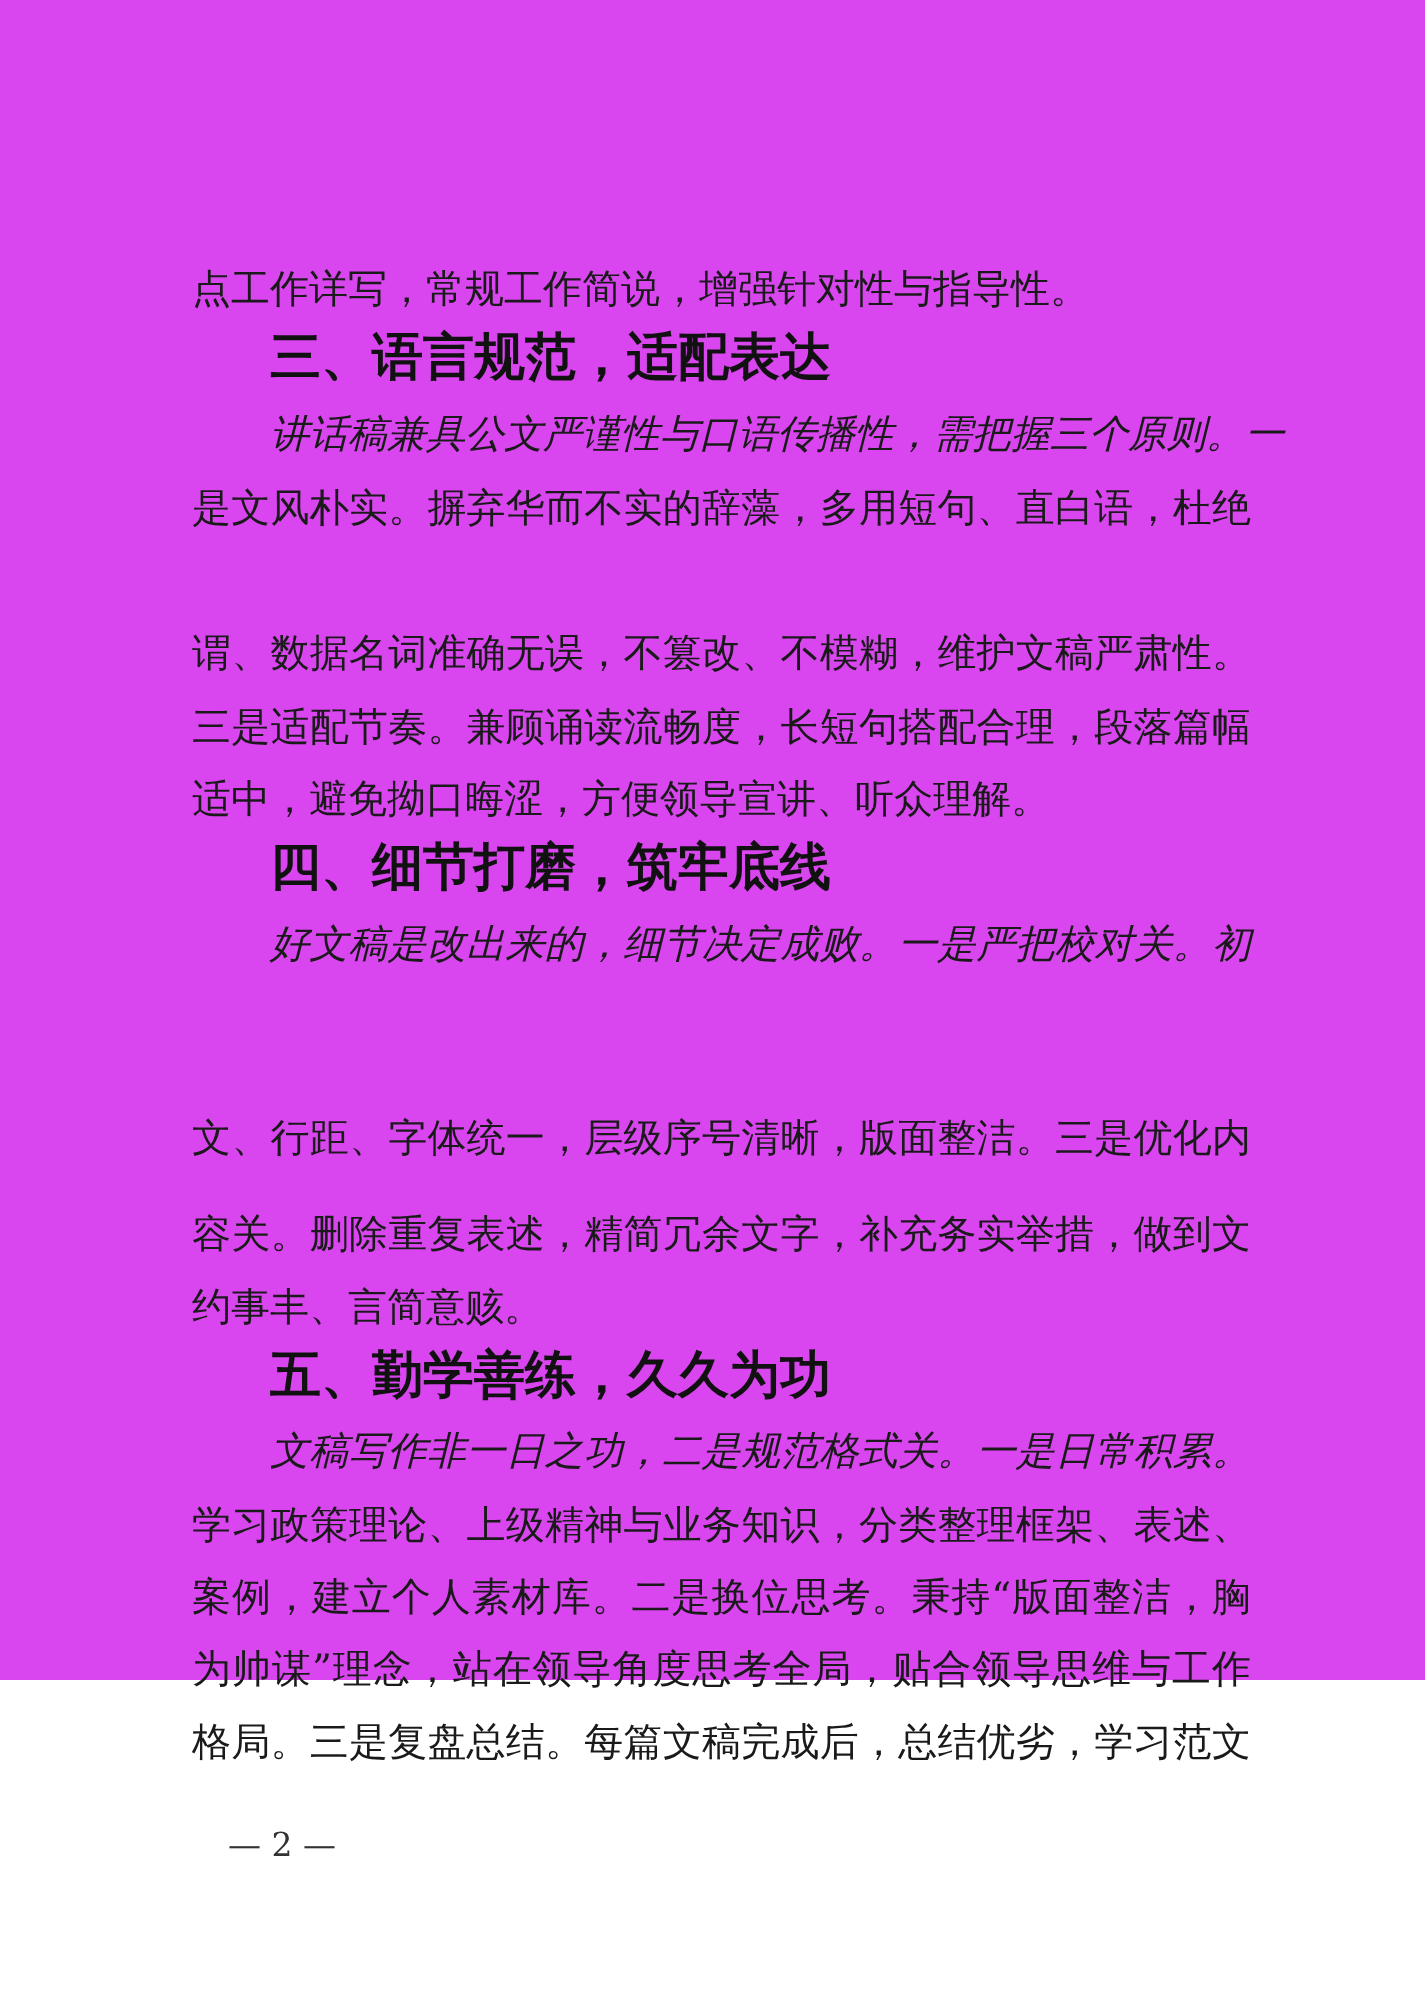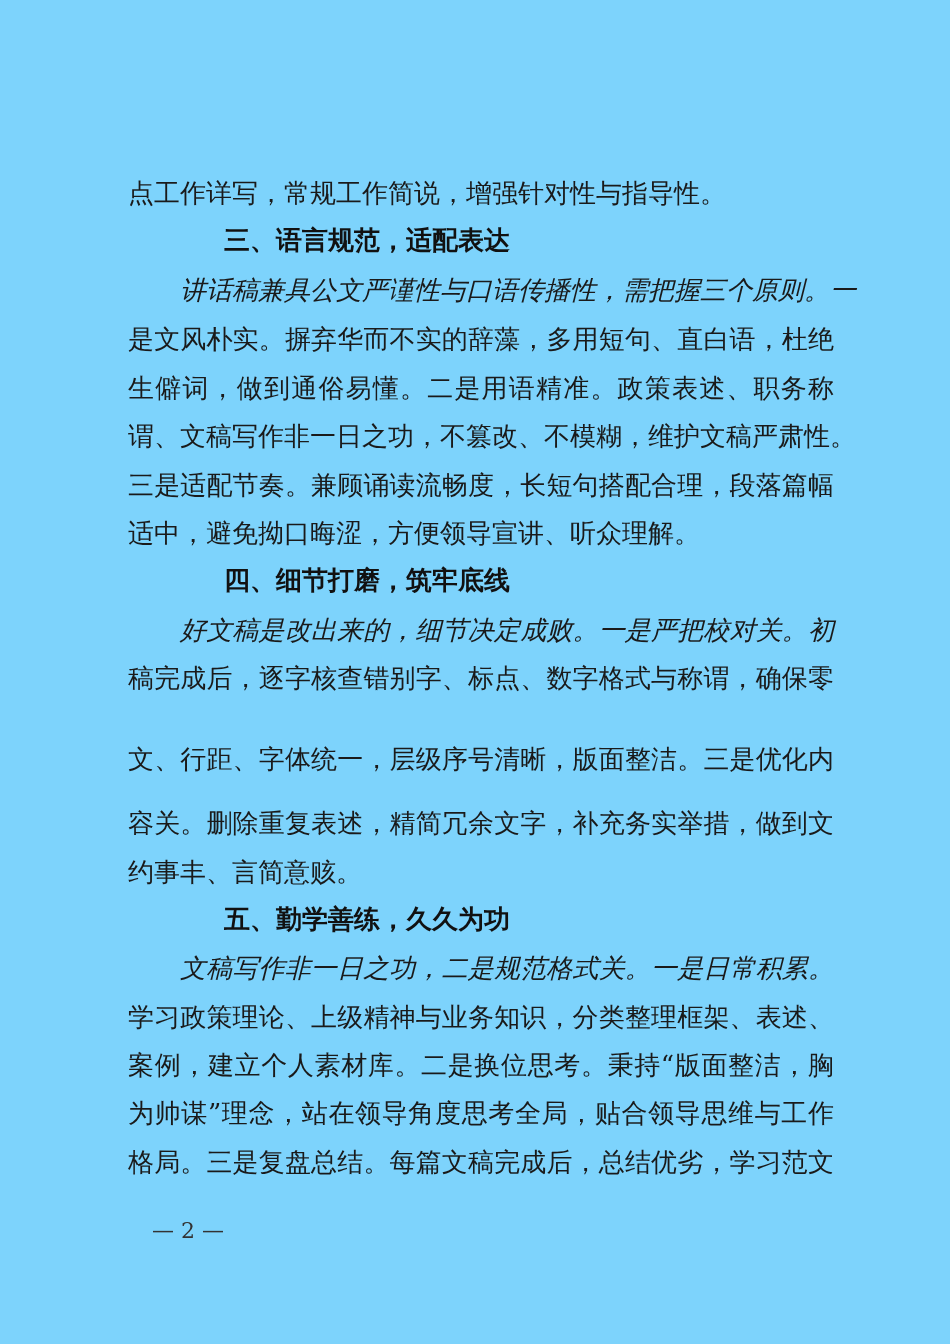--- a/index.html
+++ b/index.html
@@ -1,54 +1,51 @@
 <!DOCTYPE html>
 <html><head>
 <meta charset="utf-8">
 <style>
   html, body { margin:0; padding:0; background:#ffffff; }
   body { width:950px; height:1344px; position:relative; overflow:hidden; }
-  .page { position:absolute; left:0; top:0; width:950px; height:1344px; background:#7dd3fc; }
+  .page { position:absolute; left:0; top:0; width:950px; height:1120px; background:#d946ef; }
   .line {
     position:absolute; left:128px; width:706px;
     font-family: "DejaVu Serif", "Liberation Serif", serif;
     font-size:26px; line-height:30px; color:#1a1a1a;
     text-align:justify; text-align-last:justify;
     white-space:nowrap; letter-spacing:0;
   }
   .line.last { text-align-last:left; }
   .line.indent { left:180px; width:654px;font-style:italic; }
   .heading {
     position:absolute; left:180px;
-    font-family: Liberation Serif, serif;
-    font-size:26px; line-height:30px; color:#111; font-weight:bold;
+    font-family: Liberation Mono, monospace;
+    font-size:34px; line-height:30px; color:#111; font-weight:bold;
     white-space:nowrap;
-    margin-left:44px;
   }
   .pagenum {
     position:absolute; left:152px; top:1218px;
     font-family: "DejaVu Serif", "Liberation Serif", serif;
     font-size:22px; color:#333; white-space:nowrap;
   }
 </style>
 </head>
 <body>
 
 <div class="page">
   <div class="line last" style="top:178px">点工作详写，常规工作简说，增强针对性与指导性。</div>
   <div class="heading" style="top:226px">三、语言规范，适配表达</div>
   <div class="line indent" style="top:275px">讲话稿兼具公文严谨性与口语传播性，需把握三个原则。一</div>
   <div class="line" style="top:324px">是文风朴实。摒弃华而不实的辞藻，多用短句、直白语，杜绝</div>
-  <div class="line" style="top:373px">生僻词，做到通俗易懂。二是用语精准。政策表述、职务称</div>
-  <div class="line" style="top:421px">谓、文稿写作非一日之功，不篡改、不模糊，维护文稿严肃性。</div>
+  <div class="line" style="top:421px">谓、数据名词准确无误，不篡改、不模糊，维护文稿严肃性。</div>
   <div class="line" style="top:470px">三是适配节奏。兼顾诵读流畅度，长短句搭配合理，段落篇幅</div>
   <div class="line last" style="top:518px">适中，避免拗口晦涩，方便领导宣讲、听众理解。</div>
   <div class="heading" style="top:566px">四、细节打磨，筑牢底线</div>
   <div class="line indent" style="top:615px">好文稿是改出来的，细节决定成败。一是严把校对关。初</div>
-  <div class="line" style="top:663px">稿完成后，逐字核查错别字、标点、数字格式与称谓，确保零</div>
   <div class="line" style="top:744px">文、行距、字体统一，层级序号清晰，版面整洁。三是优化内</div>
   <div class="line last" style="top:857px">约事丰、言简意赅。</div>
   <div class="line" style="top:808px">容关。删除重复表述，精简冗余文字，补充务实举措，做到文</div>
   <div class="heading" style="top:905px">五、勤学善练，久久为功</div>
   <div class="line indent" style="top:953px">文稿写作非一日之功，二是规范格式关。一是日常积累。</div>
   <div class="line" style="top:1002px">学习政策理论、上级精神与业务知识，分类整理框架、表述、</div>
   <div class="line" style="top:1050px">案例，建立个人素材库。二是换位思考。秉持“版面整洁，胸</div>
   <div class="line" style="top:1147px">格局。三是复盘总结。每篇文稿完成后，总结优劣，学习范文</div>
   <div class="line" style="top:1098px">为帅谋”理念，站在领导角度思考全局，贴合领导思维与工作</div>
   <div class="pagenum">— 2 —</div>

